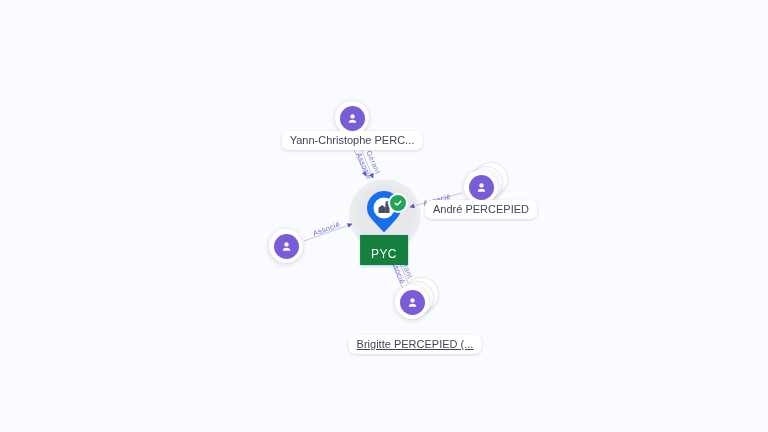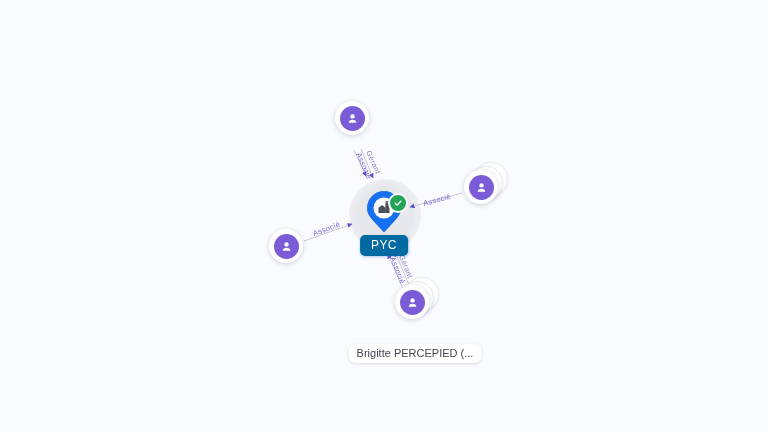--- a/index.html
+++ b/index.html
@@ -38,21 +38,21 @@
     box-shadow:0 1px 3px rgba(60,60,90,.18);
   }
   .center-node{position:absolute;left:364px;top:190px;width:40px;height:48px;z-index:5;}
   .badge{
     position:absolute;left:388px;top:193px;width:16px;height:16px;border-radius:50%;
     background:#23a559;border:2px solid #fafbfe;box-sizing:content-box;z-index:6;
     display:flex;align-items:center;justify-content:center;
   }
   .company-pill{
     position:absolute;left:384px;top:235px;transform:translateX(-50%);z-index:6;
-    background:#0369a1;color:#fff;border-radius:5px;padding:3px 11px 4px 11px;
+    background:#15803d;color:#fff;border-radius:0;padding:12px 11px 4px 11px;
     font-size:12px;font-weight:500;letter-spacing:.4px;white-space:nowrap;
     box-shadow:0 1px 3px rgba(20,80,200,.3);
   }
   .edge-line{stroke:#c6c9d4;stroke-width:1;}
   .edge-text{font-family:"Liberation Sans",sans-serif;font-size:7.5px;letter-spacing:.3px;}
   .t-associe{fill:#7468d2;}
   .t-gerant{fill:#8b87c0;}
 </style>
 </head>
 <body>
@@ -89,33 +89,35 @@
   <div class="person-node" style="left:335px;top:101px;">
     <div class="node-circle">
       <div class="avatar">
         <svg width="15" height="15" viewBox="0 0 24 24">
           <circle cx="12" cy="8.6" r="3.5" fill="#fff"></circle>
           <path d="M12 13.8c-3.5 0-5.9 1.8-5.9 4.2v.9h11.8v-.9c0-2.4-2.4-4.2-5.9-4.2z" fill="#fff"></path>
         </svg>
       </div>
     </div>
   </div>
+  <div class="pill" style="left:352px;top:131px;">Yann-Christophe PERC...</div>
 
   <div class="person-node" style="left:464px;top:170px;">
     <div class="stack-card stack-1"></div>
     <div class="stack-card stack-2"></div>
     <div class="node-circle">
       <div class="avatar">
         <svg width="15" height="15" viewBox="0 0 24 24">
           <circle cx="12" cy="8.6" r="3.5" fill="#fff"></circle>
           <path d="M12 13.8c-3.5 0-5.9 1.8-5.9 4.2v.9h11.8v-.9c0-2.4-2.4-4.2-5.9-4.2z" fill="#fff"></path>
         </svg>
       </div>
     </div>
   </div>
+  <div class="pill" style="left:481px;top:200px;">André PERCEPIED</div>
 
   <div class="person-node" style="left:269px;top:229px;">
     <div class="node-circle">
       <div class="avatar">
         <svg width="15" height="15" viewBox="0 0 24 24">
           <circle cx="12" cy="8.6" r="3.5" fill="#fff"></circle>
           <path d="M12 13.8c-3.5 0-5.9 1.8-5.9 4.2v.9h11.8v-.9c0-2.4-2.4-4.2-5.9-4.2z" fill="#fff"></path>
         </svg>
       </div>
     </div>
@@ -126,21 +128,21 @@
     <div class="stack-card stack-2"></div>
     <div class="node-circle">
       <div class="avatar">
         <svg width="15" height="15" viewBox="0 0 24 24">
           <circle cx="12" cy="8.6" r="3.5" fill="#fff"></circle>
           <path d="M12 13.8c-3.5 0-5.9 1.8-5.9 4.2v.9h11.8v-.9c0-2.4-2.4-4.2-5.9-4.2z" fill="#fff"></path>
         </svg>
       </div>
     </div>
   </div>
-  <div class="pill" style="left:415px;top:344px;">Brigitte PERCEPIED (...</div>
+  <div class="pill" style="left:415px;top:335px;text-decoration:underline;">Brigitte PERCEPIED (...</div>
 
   <div class="center-node">
     <svg width="40" height="48" viewBox="0 0 40 48">
       <path d="M20 1C10.6 1 3 8.6 3 18c0 7.2 4.7 11.3 10.5 17.4L20 42.5l6.5-7.1C32.3 29.3 37 25.2 37 18 37 8.6 29.4 1 20 1z" fill="#156fee"></path>
       <circle cx="20" cy="18" r="10.5" fill="#fff"></circle>
       <g fill="#4a4e58">
         <path d="M14.5 23v-5.2l3.6-2.7 3.6 2.7V23h-7.2z"></path>
         <path d="M21.4 23V12.6l4.1 1.5V23h-4.1z"></path>
         <rect x="21.8" y="11.2" width="3" height="1.6"></rect>
       </g>

